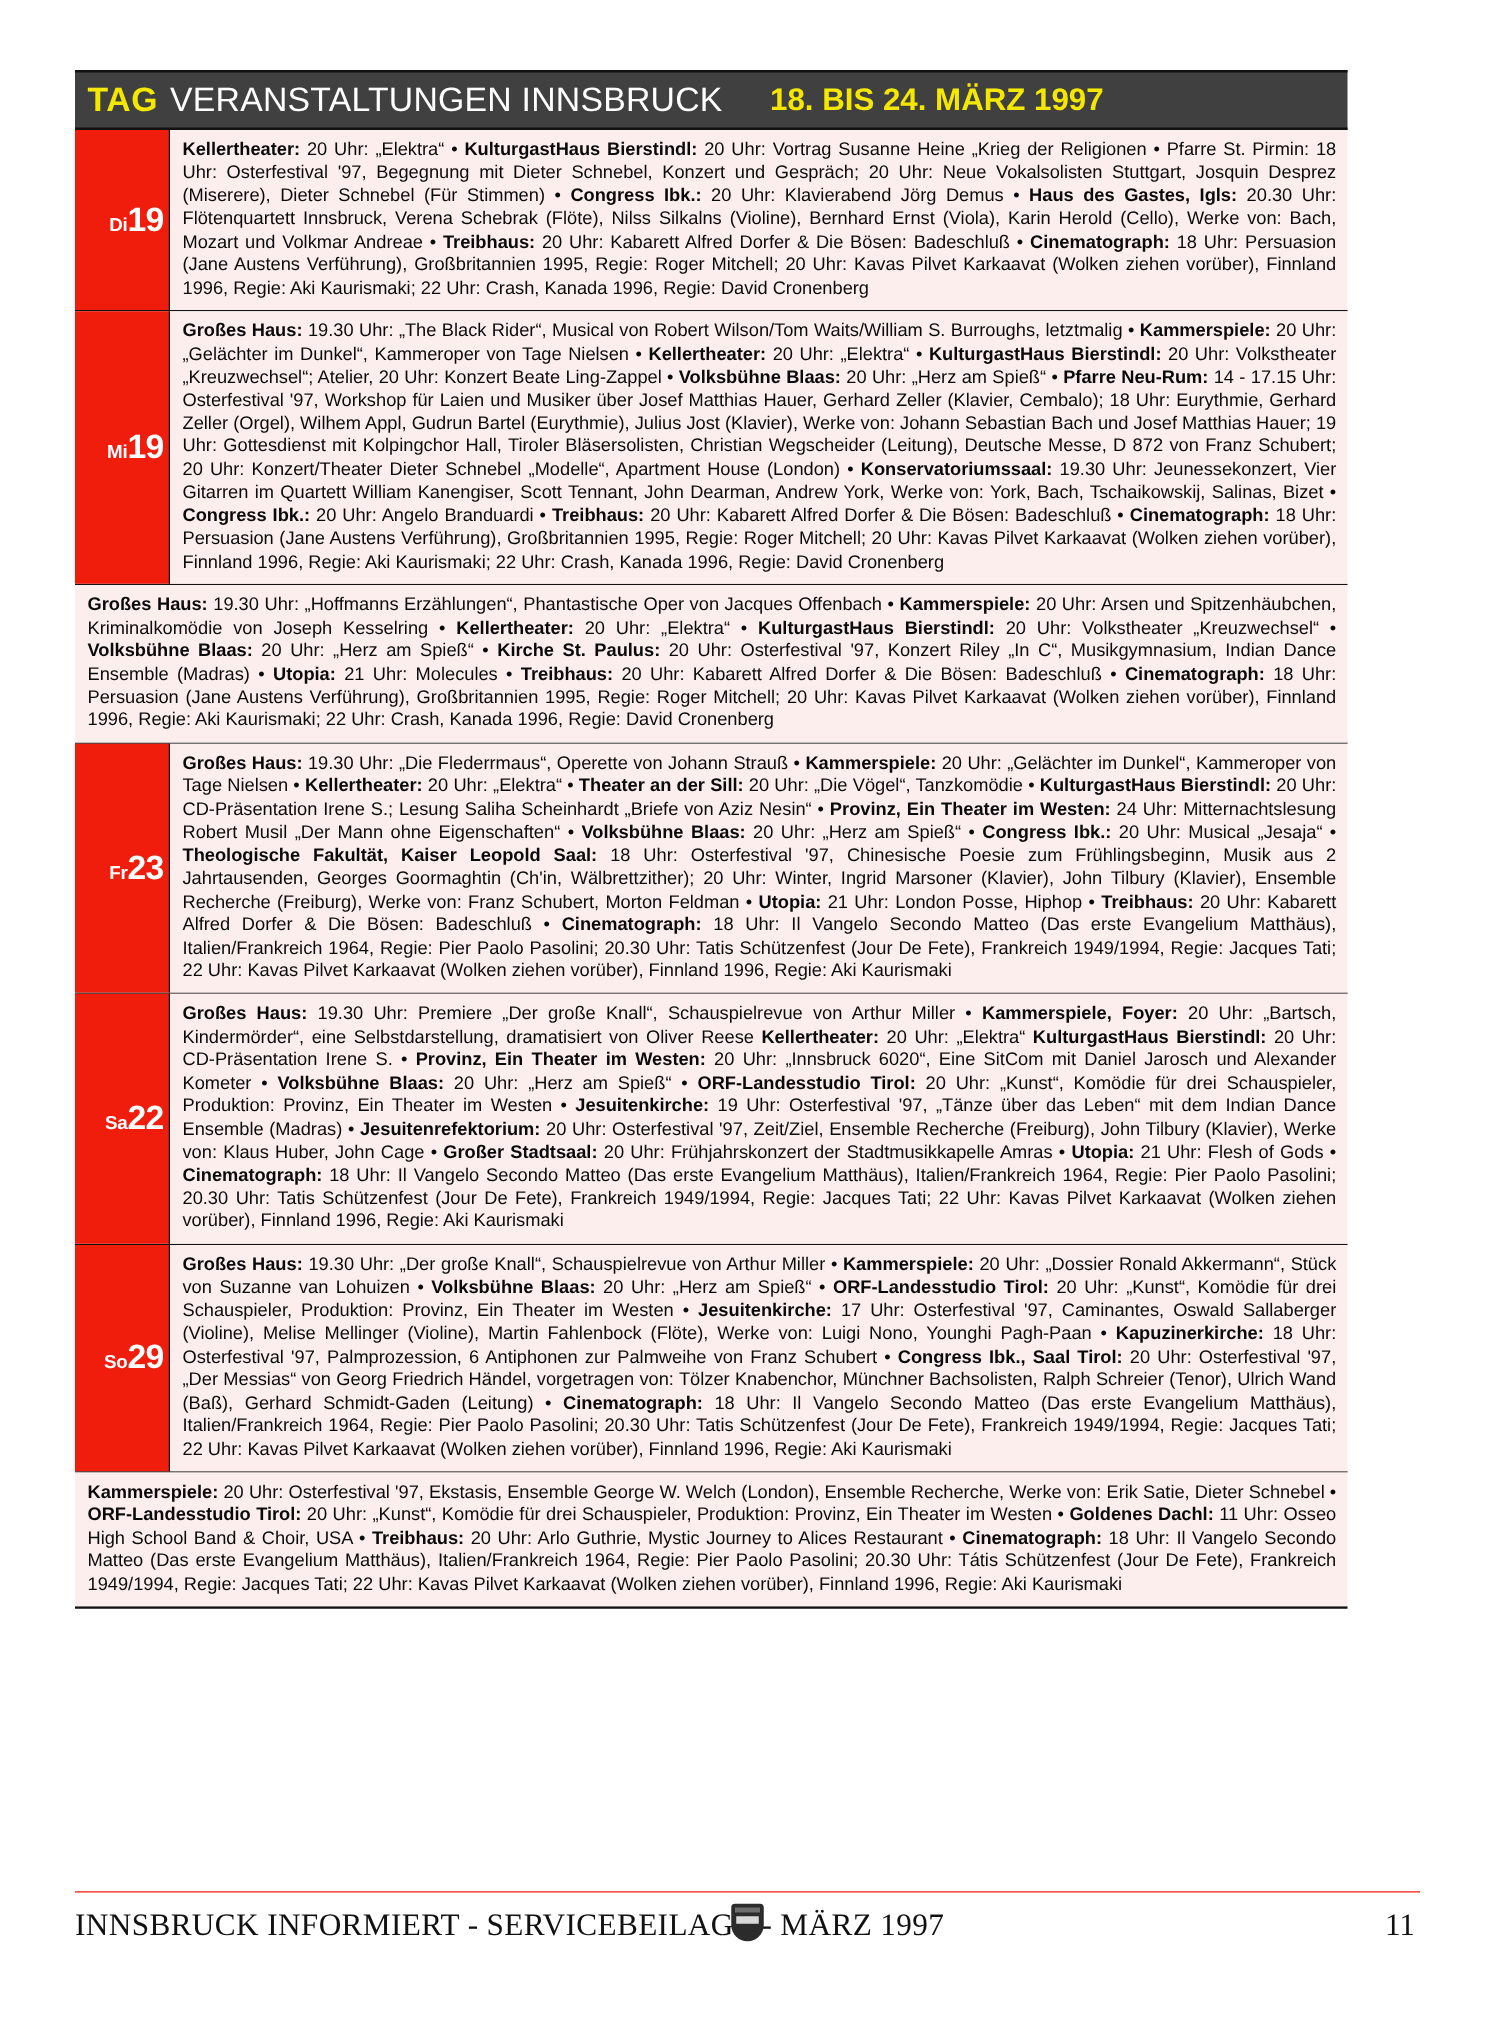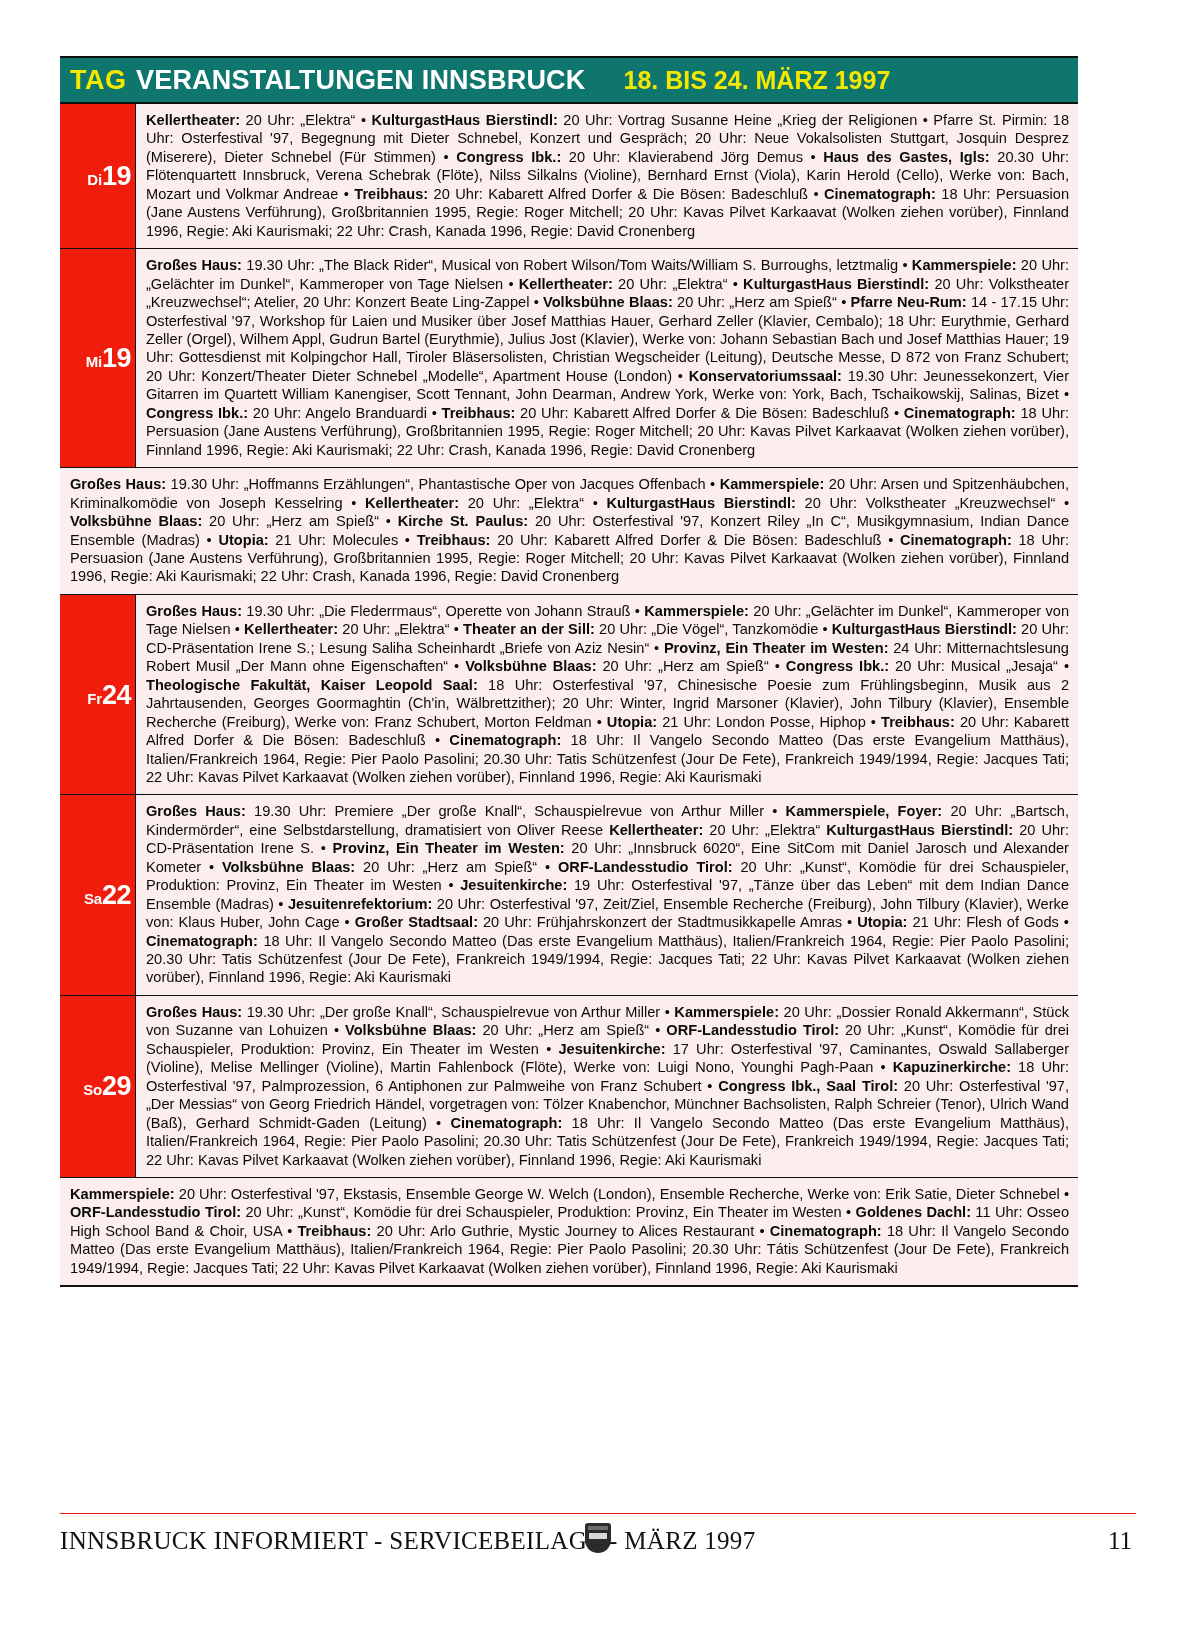--- a/index.html
+++ b/index.html
@@ -24,41 +24,41 @@
   .sheet {
     position: absolute;
     left: 60px;
     top: 56px;
     width: 1018px;
   }
   
   .header {
     position: relative;
     height: 44px;
-    background: #0f766e;
+    background: #404040;
     border-top: 2px solid #111;
     border-bottom: 2px solid #111;
     display: flex;
     align-items: center;
     overflow: hidden;
   }
   .header .tag {
     width: 76px;
     flex: 0 0 76px;
     color: #f5e800;
     font-weight: bold;
     font-size: 27px;
     letter-spacing: 0.5px;
     text-align: left;
     padding-left: 10px;
     box-sizing: border-box;
   }
   .header .title {
     color: #ffffff;
-    font-weight: bold;
+    font-weight: normal;
     font-size: 27px;
     letter-spacing: 0.2px;
     white-space: nowrap;
   }
   .header .daterange {
     color: #f5e800;
     font-weight: bold;
     font-size: 25px;
     margin-left: 38px;
     white-space: nowrap;
@@ -199,21 +199,21 @@
           <div class="daycell">
             <div class="daylabel"><span class="dw">Mi</span><span class="dn">19</span></div>
           </div>
           <div class="content"><b>Großes Haus:</b> 19.30 Uhr: „The Black Rider“, Musical von Robert Wilson/Tom Waits/William S. Burroughs, letztmalig • <b>Kammerspiele:</b> 20 Uhr: „Gelächter im Dunkel“, Kammeroper von Tage Nielsen • <b>Kellertheater:</b> 20 Uhr: „Elektra“ • <b>KulturgastHaus Bierstindl:</b> 20 Uhr: Volkstheater „Kreuzwechsel“; Atelier, 20 Uhr: Konzert Beate Ling-Zappel • <b>Volksbühne Blaas:</b> 20 Uhr: „Herz am Spieß“ • <b>Pfarre Neu-Rum:</b> 14 - 17.15 Uhr: Osterfestival '97, Workshop für Laien und Musiker über Josef Matthias Hauer, Gerhard Zeller (Klavier, Cembalo); 18 Uhr: Eurythmie, Gerhard Zeller (Orgel), Wilhem Appl, Gudrun Bartel (Eurythmie), Julius Jost (Klavier), Werke von: Johann Sebastian Bach und Josef Matthias Hauer; 19 Uhr: Gottesdienst mit Kolpingchor Hall, Tiroler Bläsersolisten, Christian Wegscheider (Leitung), Deutsche Messe, D 872 von Franz Schubert; 20 Uhr: Konzert/Theater Dieter Schnebel „Modelle“, Apartment House (London) • <b>Konservatoriumssaal:</b> 19.30 Uhr: Jeunessekonzert, Vier Gitarren im Quartett William Kanengiser, Scott Tennant, John Dearman, Andrew York, Werke von: York, Bach, Tschaikowskij, Salinas, Bizet • <b>Congress Ibk.:</b> 20 Uhr: Angelo Branduardi • <b>Treibhaus:</b> 20 Uhr: Kabarett Alfred Dorfer &amp; Die Bösen: Badeschluß • <b>Cinematograph:</b> 18 Uhr: Persuasion (Jane Austens Verführung), Großbritannien 1995, Regie: Roger Mitchell; 20 Uhr: Kavas Pilvet Karkaavat (Wolken ziehen vorüber), Finnland 1996, Regie: Aki Kaurismaki; 22 Uhr: Crash, Kanada 1996, Regie: David Cronenberg</div>
         </div>
         <div class="row">
           <div class="content"><b>Großes Haus:</b> 19.30 Uhr: „Hoffmanns Erzählungen“, Phantastische Oper von Jacques Offenbach • <b>Kammerspiele:</b> 20 Uhr: Arsen und Spitzenhäubchen, Kriminalkomödie von Joseph Kesselring • <b>Kellertheater:</b> 20 Uhr: „Elektra“ • <b>KulturgastHaus Bierstindl:</b> 20 Uhr: Volkstheater „Kreuzwechsel“ • <b>Volksbühne Blaas:</b> 20 Uhr: „Herz am Spieß“ • <b>Kirche St. Paulus:</b> 20 Uhr: Osterfestival '97, Konzert Riley „In C“, Musikgymnasium, Indian Dance Ensemble (Madras) • <b>Utopia:</b> 21 Uhr: Molecules • <b>Treibhaus:</b> 20 Uhr: Kabarett Alfred Dorfer &amp; Die Bösen: Badeschluß • <b>Cinematograph:</b> 18 Uhr: Persuasion (Jane Austens Verführung), Großbritannien 1995, Regie: Roger Mitchell; 20 Uhr: Kavas Pilvet Karkaavat (Wolken ziehen vorüber), Finnland 1996, Regie: Aki Kaurismaki; 22 Uhr: Crash, Kanada 1996, Regie: David Cronenberg</div>
         </div>
         <div class="row">
           <div class="daycell">
-            <div class="daylabel"><span class="dw">Fr</span><span class="dn">24</span></div>
+            <div class="daylabel"><span class="dw">Fr</span><span class="dn">23</span></div>
           </div>
           <div class="content"><b>Großes Haus:</b> 19.30 Uhr: „Die Flederrmaus“, Operette von Johann Strauß • <b>Kammerspiele:</b> 20 Uhr: „Gelächter im Dunkel“, Kammeroper von Tage Nielsen • <b>Kellertheater:</b> 20 Uhr: „Elektra“ • <b>Theater an der Sill:</b> 20 Uhr: „Die Vögel“, Tanzkomödie • <b>KulturgastHaus Bierstindl:</b> 20 Uhr: CD-Präsentation Irene S.; Lesung Saliha Scheinhardt „Briefe von Aziz Nesin“ • <b>Provinz, Ein Theater im Westen:</b> 24 Uhr: Mitternachtslesung Robert Musil „Der Mann ohne Eigenschaften“ • <b>Volksbühne Blaas:</b> 20 Uhr: „Herz am Spieß“ • <b>Congress Ibk.:</b> 20 Uhr: Musical „Jesaja“ • <b>Theologische Fakultät, Kaiser Leopold Saal:</b> 18 Uhr: Osterfestival '97, Chinesische Poesie zum Frühlingsbeginn, Musik aus 2 Jahrtausenden, Georges Goormaghtin (Ch'in, Wälbrettzither); 20 Uhr: Winter, Ingrid Marsoner (Klavier), John Tilbury (Klavier), Ensemble Recherche (Freiburg), Werke von: Franz Schubert, Morton Feldman • <b>Utopia:</b> 21 Uhr: London Posse, Hiphop • <b>Treibhaus:</b> 20 Uhr: Kabarett Alfred Dorfer &amp; Die Bösen: Badeschluß • <b>Cinematograph:</b> 18 Uhr: Il Vangelo Secondo Matteo (Das erste Evangelium Matthäus), Italien/Frankreich 1964, Regie: Pier Paolo Pasolini; 20.30 Uhr: Tatis Schützenfest (Jour De Fete), Frankreich 1949/1994, Regie: Jacques Tati; 22 Uhr: Kavas Pilvet Karkaavat (Wolken ziehen vorüber), Finnland 1996, Regie: Aki Kaurismaki</div>
         </div>
         <div class="row">
           <div class="daycell">
             <div class="daylabel"><span class="dw">Sa</span><span class="dn">22</span></div>
           </div>
           <div class="content"><b>Großes Haus:</b> 19.30 Uhr: Premiere „Der große Knall“, Schauspielrevue von Arthur Miller • <b>Kammerspiele, Foyer:</b> 20 Uhr: „Bartsch, Kindermörder“, eine Selbstdarstellung, dramatisiert von Oliver Reese <b>Kellertheater:</b> 20 Uhr: „Elektra“ <b>KulturgastHaus Bierstindl:</b> 20 Uhr: CD-Präsentation Irene S. • <b>Provinz, Ein Theater im Westen:</b> 20 Uhr: „Innsbruck 6020“, Eine SitCom mit Daniel Jarosch und Alexander Kometer • <b>Volksbühne Blaas:</b> 20 Uhr: „Herz am Spieß“ • <b>ORF-Landesstudio Tirol:</b> 20 Uhr: „Kunst“, Komödie für drei Schauspieler, Produktion: Provinz, Ein Theater im Westen • <b>Jesuitenkirche:</b> 19 Uhr: Osterfestival '97, „Tänze über das Leben“ mit dem Indian Dance Ensemble (Madras) • <b>Jesuitenrefektorium:</b> 20 Uhr: Osterfestival '97, Zeit/Ziel, Ensemble Recherche (Freiburg), John Tilbury (Klavier), Werke von: Klaus Huber, John Cage • <b>Großer Stadtsaal:</b> 20 Uhr: Frühjahrskonzert der Stadtmusikkapelle Amras • <b>Utopia:</b> 21 Uhr: Flesh of Gods • <b>Cinematograph:</b> 18 Uhr: Il Vangelo Secondo Matteo (Das erste Evangelium Matthäus), Italien/Frankreich 1964, Regie: Pier Paolo Pasolini; 20.30 Uhr: Tatis Schützenfest (Jour De Fete), Frankreich 1949/1994, Regie: Jacques Tati; 22 Uhr: Kavas Pilvet Karkaavat (Wolken ziehen vorüber), Finnland 1996, Regie: Aki Kaurismaki</div>
         </div>
         <div class="row">

